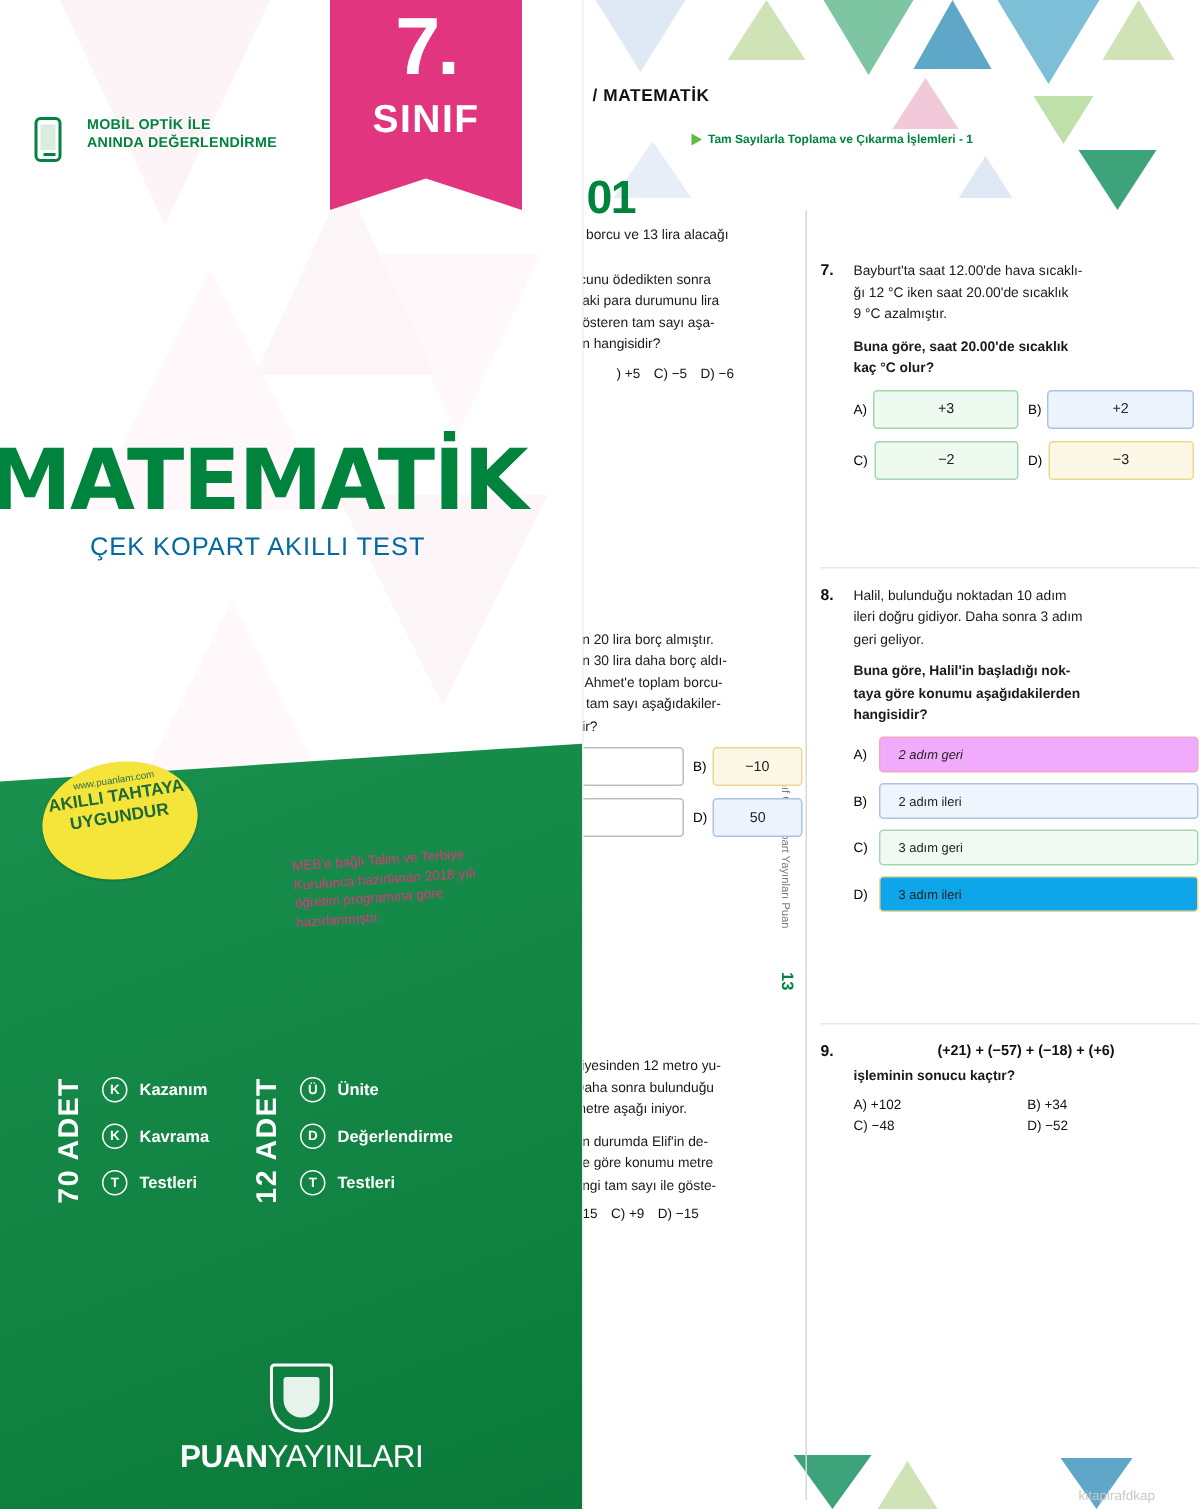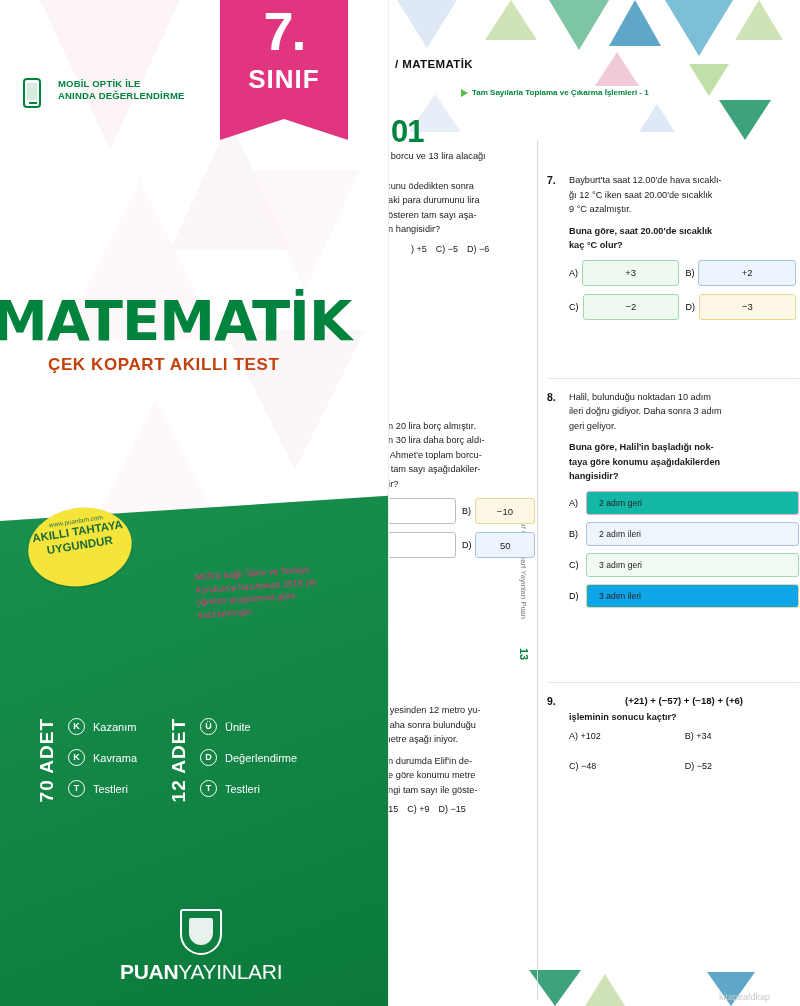--- a/index.html
+++ b/index.html
@@ -78,22 +78,22 @@
 
   
   #cover-title {
     position: absolute; left: -8px; top: 288px;
     color: #00843d;
     font-size: 56px; font-weight: bold;
     letter-spacing: -1px;
     font-family: "DejaVu Sans", sans-serif;
   }
   #cover-sub {
-    position: absolute; left: 48px; top: 355px;
-    color: #c2410c; font-size: 17px; font-weight: bold;
+    position: absolute; left: 60px; top: 355px;
+    color: #0369a1; font-size: 17px; font-weight: normal;
     letter-spacing: .6px;
   }
 
   
   #green-block {
     position: absolute;
     left: -30px; top: 495px;
     width: 430px; height: 520px;
     background: #0c8a43;
     clip-path: polygon(0 28px, 100% 0, 100% 100%, 0 100%);
@@ -138,21 +138,21 @@
     letter-spacing: 1px;
   }
   .count-rows { display: flex; flex-direction: column; gap: 14px; }
   .count-row { display: flex; align-items: center; gap: 8px; }
   .count-row .bullet {
     width: 17px; height: 17px; border-radius: 50%;
     border: 1.6px solid #fff; color: #fff;
     font-size: 9px; line-height: 14px; text-align: center;
     flex: 0 0 auto; font-weight: bold;
   }
-  .count-row .lbl { font-size: 11px; font-weight: normal; }
+  .count-row .lbl { font-size: 11px; font-weight: bold; }
 
   #counts-1 { left: 36px; top: 718px; display: flex; gap: 10px; }
   #counts-2 { left: 168px; top: 718px; display: flex; gap: 10px; }
 
   
   #publisher {
     position: absolute; left: 120px; bottom: 22px;
     text-align: center; color: #fff;
   }
   #publisher .crest {
@@ -245,21 +245,21 @@
   .q p.bold { font-weight: bold; }
 
   
   .clip-left p { margin-left: -28px; }
 
   .opts-inline {
     display: flex; gap: 9px; font-size: 9px; color: #111;
     margin-top: 4px;
   }
   .opts-2col {
-    display: flex; flex-wrap: wrap; gap: 20px 10px;
+    display: flex; flex-wrap: wrap; gap: 4px 10px;
     font-size: 9px; color: #111;
   }
   .opts-2col > div { width: 46%; }
 
   
   .abox-grid { display: flex; flex-wrap: wrap; gap: 8px 6px; margin-top: 6px; }
   .abox-wrap { display: flex; align-items: flex-start; gap: 4px; width: 48%; }
   .abox-wrap .al { font-size: 9px; padding-top: 8px; }
   .abox {
     flex: 1 1 auto;
@@ -277,21 +277,21 @@
 
   .abox-rows { margin-top: 5px; display: flex; flex-direction: column; gap: 7px; }
   .abox-row { display: flex; align-items: center; gap: 5px; }
   .abox-row .al { font-size: 9px; width: 12px; }
   .abox-row .bar {
     flex: 1 1 auto; height: 24px;
     border: 1.2px solid #c9c9c9; border-radius: 3px;
     display: flex; align-items: center; padding-left: 12px;
     font-size: 8.6px; color: #222;
   }
-  .abox-row .bar.pink   { background: #14b8a6; border-color: #f0a8c6; }
+  .abox-row .bar.pink   { background: #f0abfc; border-color: #f0a8c6; font-style: italic; }
   .abox-row .bar.blue   { background: #eef5fd; border-color: #aac4e9; }
   .abox-row .bar.green  { background: #f0faf2; border-color: #a3d9b1; }
   .abox-row .bar.yellow { background: #0ea5e9; border-color: #ead993; }
 
   .qsep { height: 1px; background: #e6e6e6; margin: 12px 0 12px; }
 
   .expr {
     font-size: 9.6px; font-weight: bold; color: #111;
     margin-bottom: 5px;
   }

